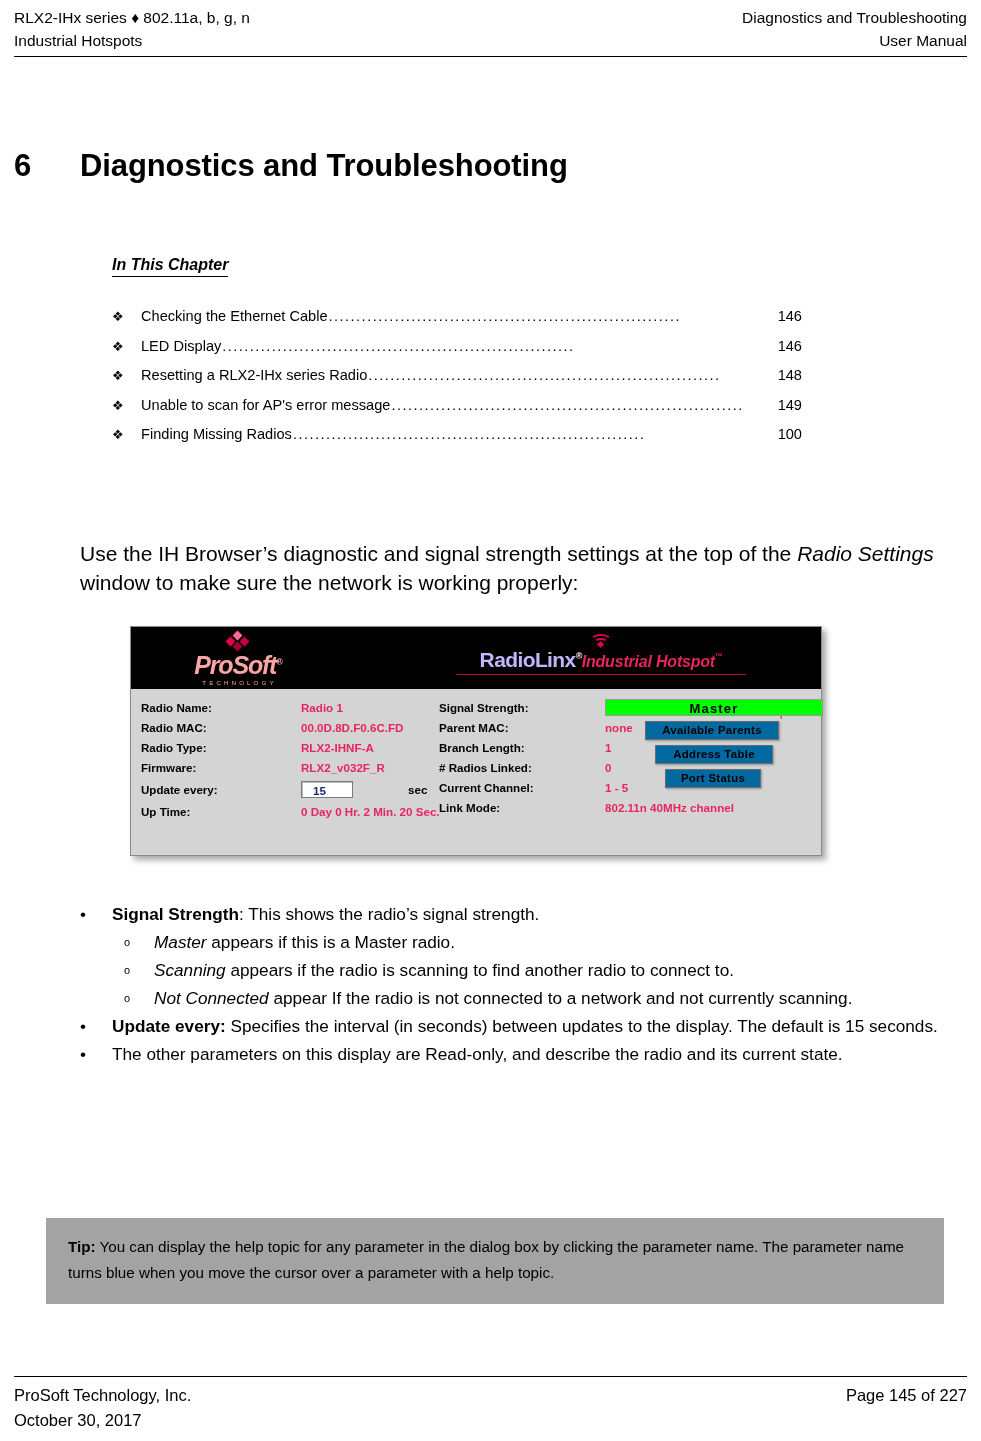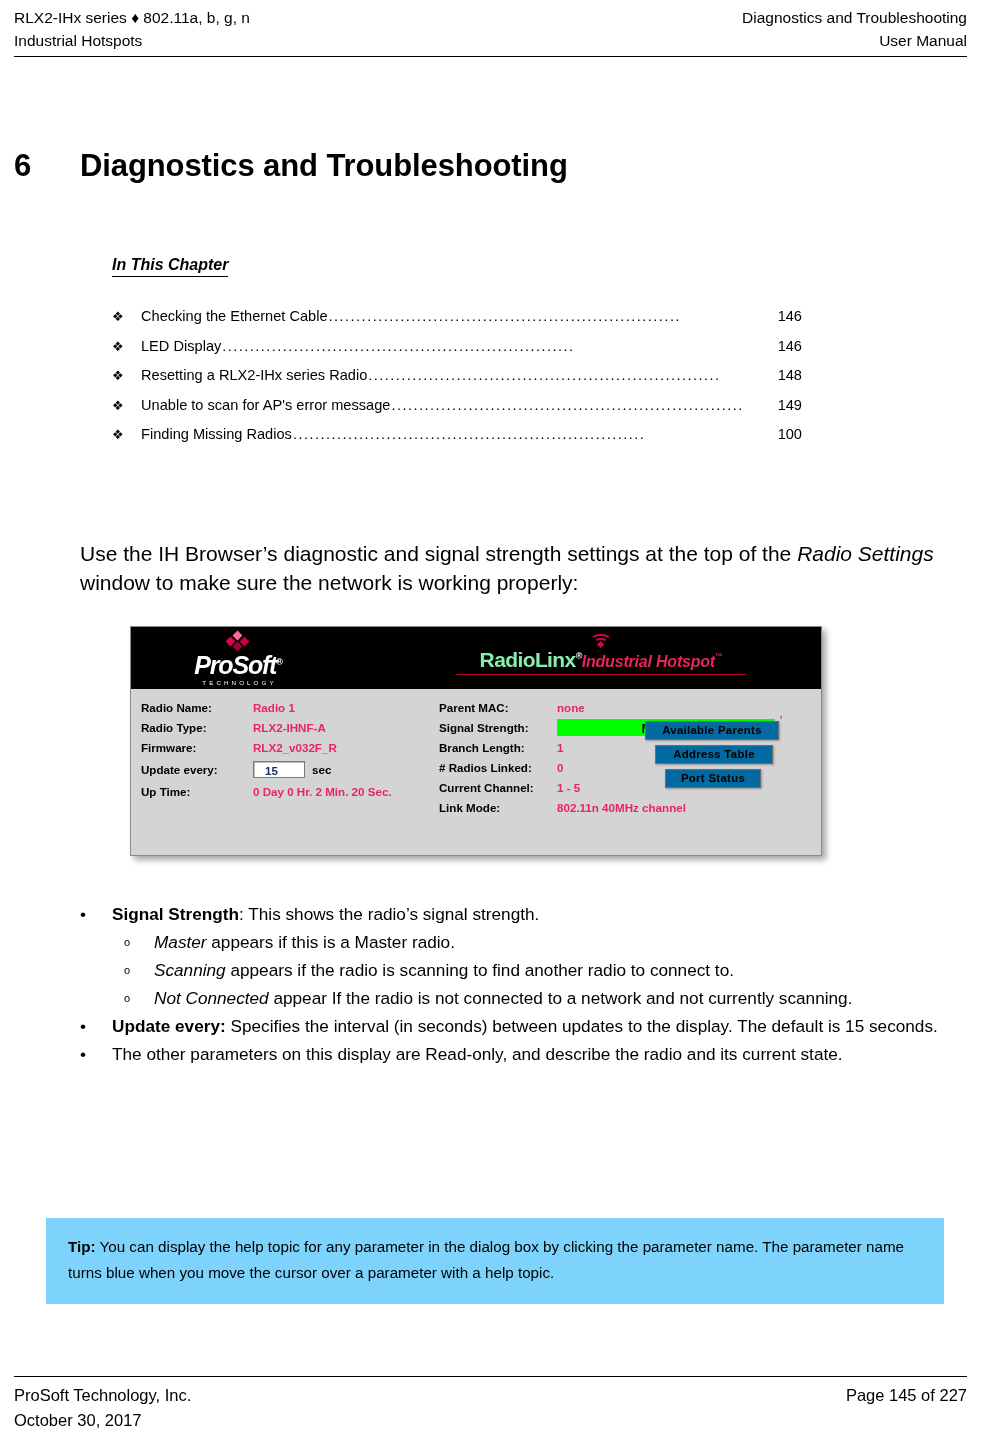--- a/index.html
+++ b/index.html
@@ -130,21 +130,21 @@
     background: #000000;
     position: relative;
     overflow: hidden;
   }
   .brand-prosoft {
     position: absolute;
     left: 42px;
     top: 5px;
     width: 130px;
     text-align: center;
-    color: #ffffff;
+    color: #fca5a5;
   }
   .diamond-cluster {
     position: relative;
     height: 16px;
     margin-bottom: 1px;
   }
   .dmd {
     position: absolute;
     width: 7px;
     height: 7px;
@@ -206,21 +206,21 @@
     height: 5px;
     background: #e0004d;
     transform: rotate(45deg);
   }
   .radiolinx-line {
     font-size: 21px;
     font-weight: bold;
     letter-spacing: -0.6px;
     white-space: nowrap;
   }
-  .radiolinx-line .rl-white { color: #86efac; }
+  .radiolinx-line .rl-white { color: #c4b5fd; }
   .radiolinx-line .rl-reg { font-size: 9px; vertical-align: super; color:#ffffff; }
   .radiolinx-line .rl-pink {
     color: #e8245c;
     font-size: 16px;
     font-style: italic;
     letter-spacing: -0.2px;
   }
   .radiolinx-line .rl-tm { font-size: 8px; vertical-align: super; color:#e8245c; }
   .rl-underline {
     margin: 2px auto 0 auto;
@@ -238,20 +238,21 @@
   .fig-col-left { width: 290px; flex: none; padding-left: 10px; }
   .fig-col-right { flex: 1 1 auto; position: relative; padding-left: 8px; }
 
   .fld {
     display: flex;
     align-items: center;
     height: 20px;
     font-size: 11.6px;
     font-weight: bold;
     white-space: nowrap;
+    gap: 48px;
   }
   .fld-label { width: 112px; flex: none; color: #000000; }
   .fld-value { color: #e8255f; }
   .fig-col-right .fld-label { width: 118px; }
 
   .update-input {
     display: inline-block;
     width: 52px;
     height: 17px;
     line-height: 17px;
@@ -341,21 +342,21 @@
   .b-text { flex: 1 1 auto; }
   .b-text b { font-weight: bold; }
   .b-text i { font-style: italic; }
 
   
   .tipbox {
     position: absolute;
     top: 1218px;
     left: 46px;
     width: 898px;
-    background: #7dd3fc;
+    background: #a3a3a3;
     box-sizing: border-box;
     padding: 16px 20px 18px 22px;
     font-size: 15.2px;
     line-height: 26px;
   }
   .tipbox b { font-weight: bold; }
 
   
   .footer-rule {
     position: absolute;
@@ -462,46 +463,50 @@
 
   <div class="fig-body">
     <div class="fig-cols">
 
       <div class="fig-col-left">
         <div class="fld">
           <span class="fld-label">Radio Name:</span>
           <span class="fld-value">Radio 1</span>
         </div>
         <div class="fld">
+          <span class="fld-label">Radio MAC:</span>
+          <span class="fld-value">00.0D.8D.F0.6C.FD</span>
+        </div>
+        <div class="fld">
           <span class="fld-label">Radio Type:</span>
           <span class="fld-value">RLX2-IHNF-A</span>
         </div>
         <div class="fld">
           <span class="fld-label">Firmware:</span>
           <span class="fld-value">RLX2_v032F_R</span>
         </div>
         <div class="fld" style="height:24px">
           <span class="fld-label">Update every:</span>
           <span class="update-input">15</span>
           <span class="update-unit">sec</span>
         </div>
         <div class="fld">
           <span class="fld-label">Up Time:</span>
           <span class="fld-value">0 Day 0 Hr. 2 Min. 20 Sec.</span>
         </div>
       </div>
 
       <div class="fig-col-right">
         <div class="fld">
+          <span class="fld-label">Signal Strength:</span>
+          <span class="signal-bar">Master</span>
+        </div>
+        <div class="fld">
           <span class="fld-label">Parent MAC:</span>
           <span class="fld-value">none</span>
-        </div>
-        <div class="fld">
-          <span class="fld-label">Signal Strength:</span>
-          <span class="signal-bar">Master</span>
         </div>
         <div class="fld">
           <span class="fld-label">Branch Length:</span>
           <span class="fld-value">1</span>
         </div>
         <div class="fld">
           <span class="fld-label"># Radios Linked:</span>
           <span class="fld-value">0</span>
         </div>
         <div class="fld">

